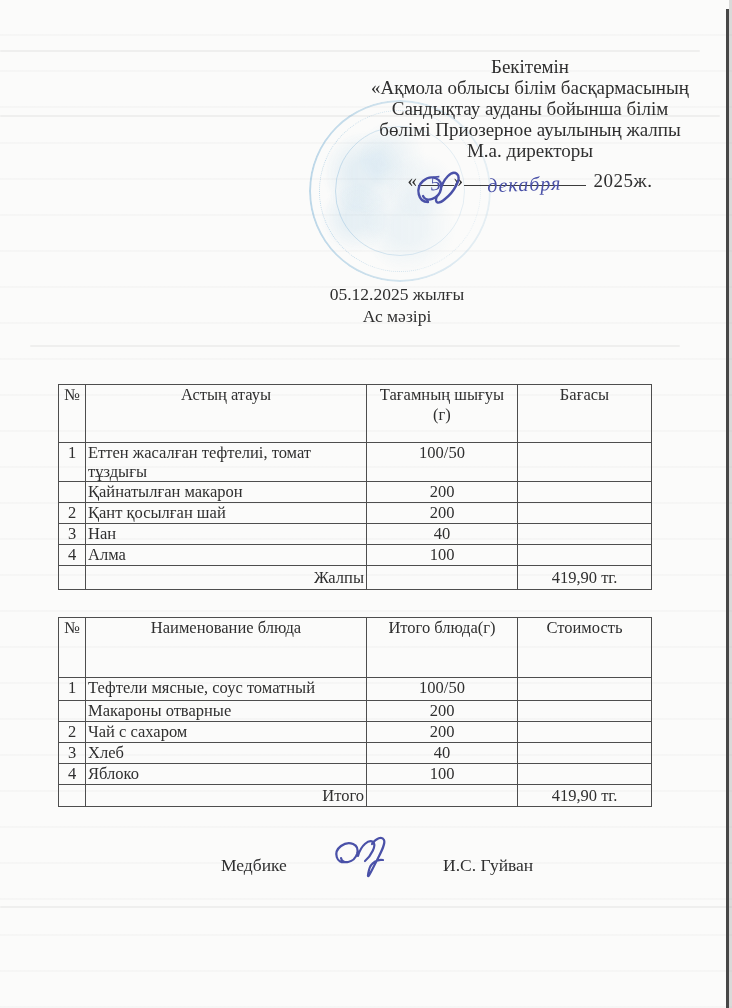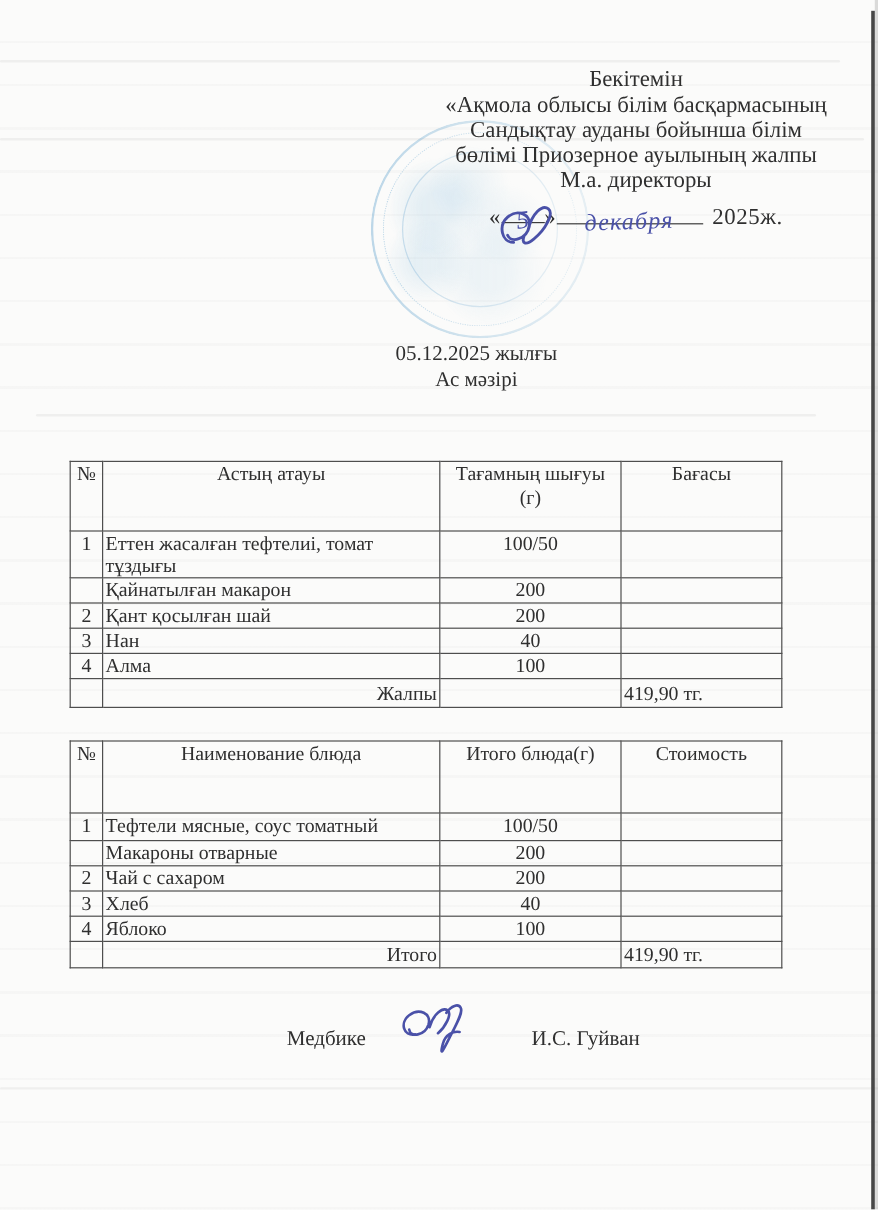--- a/index.html
+++ b/index.html
@@ -64,24 +64,24 @@
   .col-num{width:27px;}
   .col-name{width:281px;}
   .col-out{width:151px;}
   .col-price{width:134px;}
   td.hdr{vertical-align:top;text-align:center;padding-top:3px;line-height:20px;}
   td.num{text-align:center;vertical-align:top;}
   td.name{text-align:left;padding-left:7px;vertical-align:top;line-height:19px;}
   td.out{text-align:center;vertical-align:top;}
   td.price{text-align:center;vertical-align:top;}
   td.total-label{text-align:right;padding-right:3px;vertical-align:middle;}
-  td.total-value{text-align:left;vertical-align:middle;font-family:Liberation Serif, serif;}
-
-  
-  .footer-role{position:absolute;left:239px;top:855px;font-size:17.5px;}
+  td.total-value{text-align:center;vertical-align:middle;font-family:Liberation Serif, serif;}
+
+  
+  .footer-role{position:absolute;left:221px;top:855px;font-size:17.5px;}
   .footer-name{position:absolute;left:443px;top:855px;font-size:17.5px;}
 </style>
 </head>
 <body>
 
 <div class="page">
 
   <div class="scan-streaks"></div>
   <div class="streak" style="left:0;top:50px;width:700px;"></div>
   <div class="streak" style="left:0;top:115px;width:720px;"></div>

